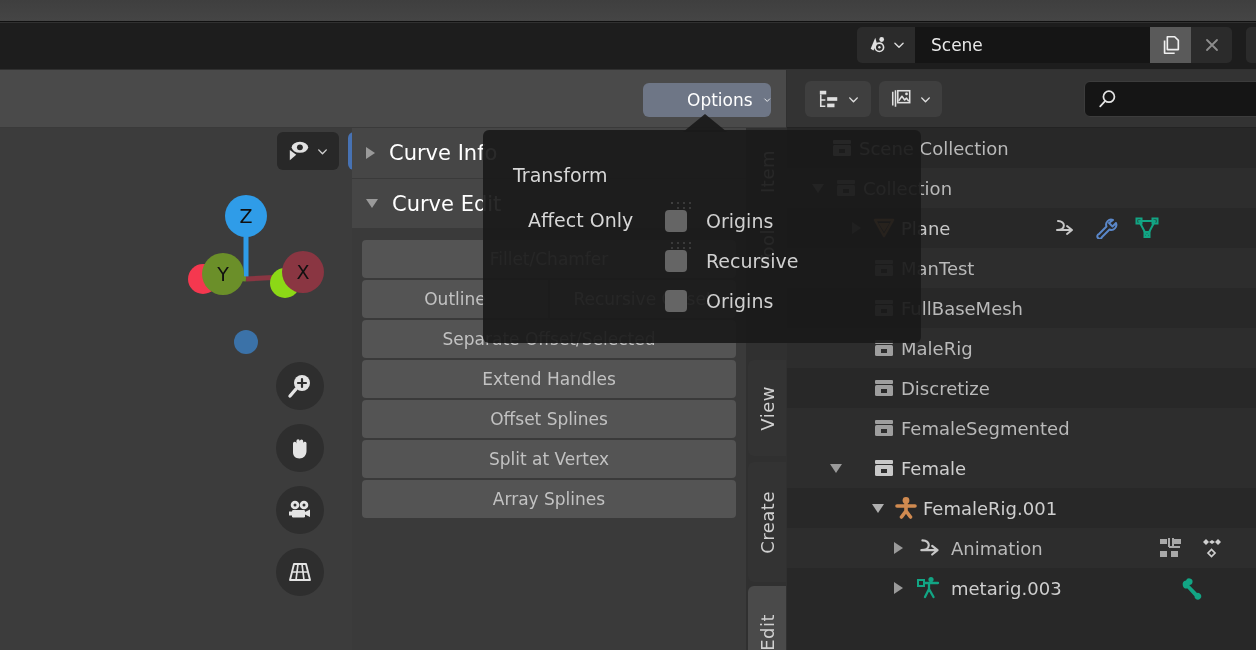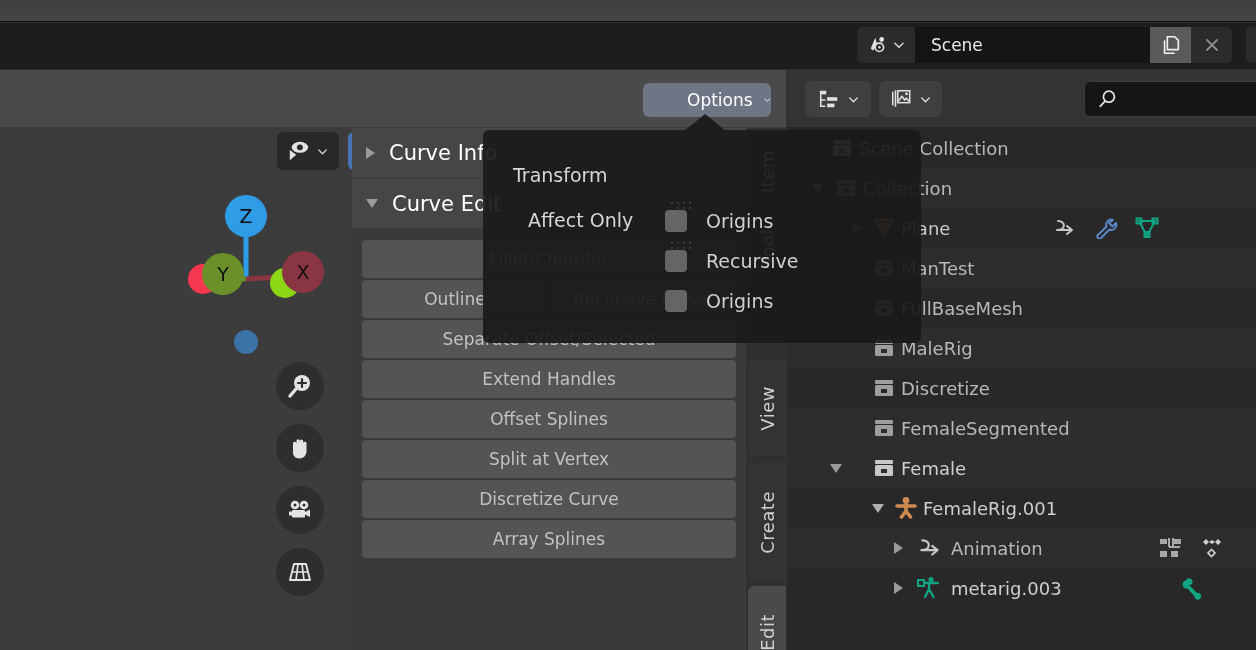--- a/index.html
+++ b/index.html
@@ -378,23 +378,20 @@
           <div class="op-btn">Separate Offset/Selected</div>
         </div>
       <div class="op-row">
           <div class="op-btn">Extend Handles</div>
         </div>
       <div class="op-row">
           <div class="op-btn">Offset Splines</div>
         </div>
       <div class="op-row">
           <div class="op-btn">Split at Vertex</div>
-        </div>
-      <div class="op-row">
-          <div class="op-btn">Discretize Curve</div>
         </div>
       <div class="op-row">
           <div class="op-btn">Array Splines</div>
         </div>
     </div>
   </div>
 
   <div class="vtabs">
     <div class="vtab" style="top:8px; height:70px;">
       <span>Item</span>

